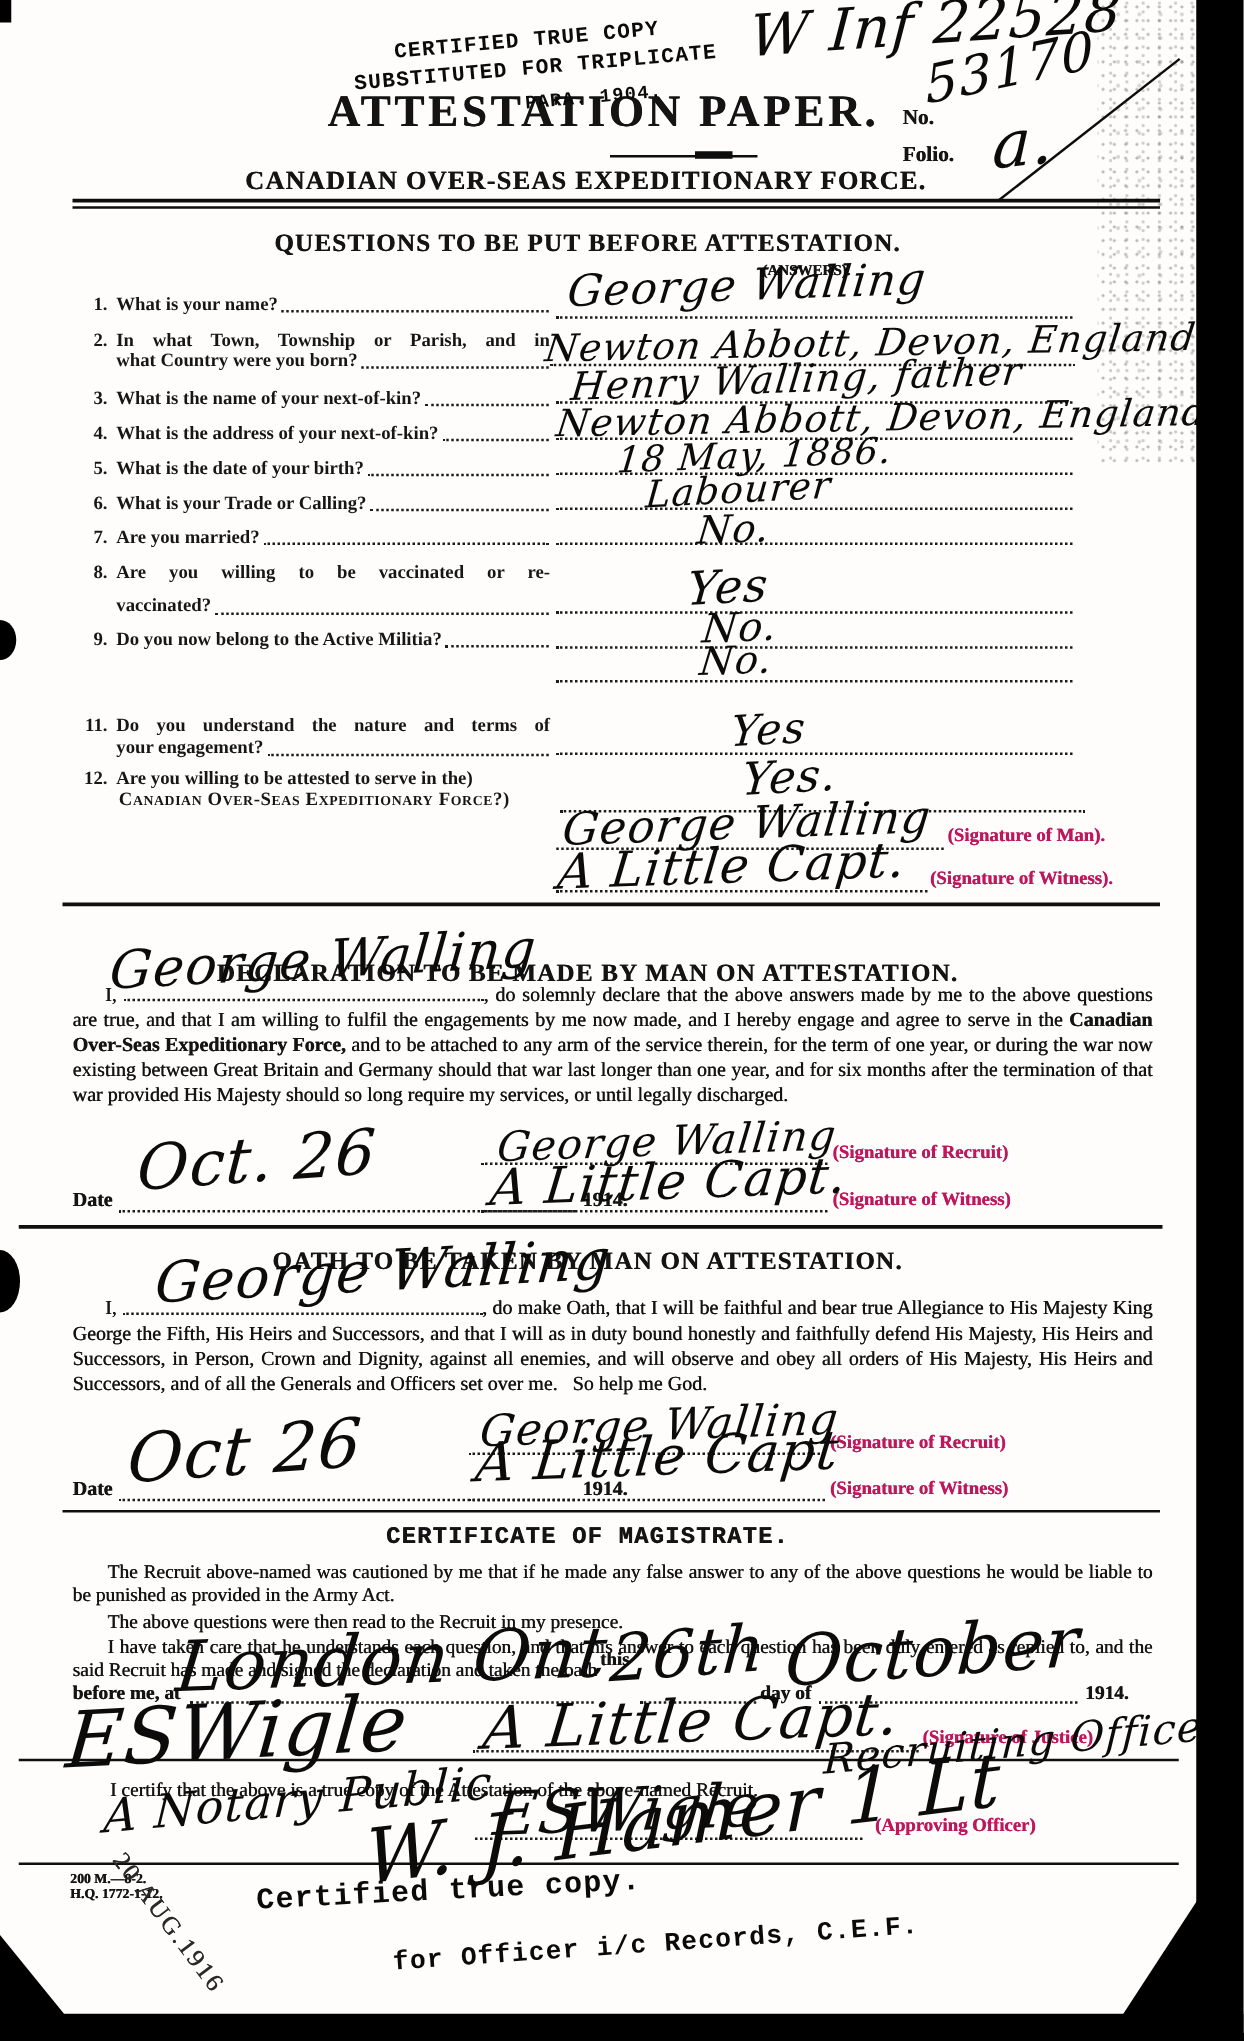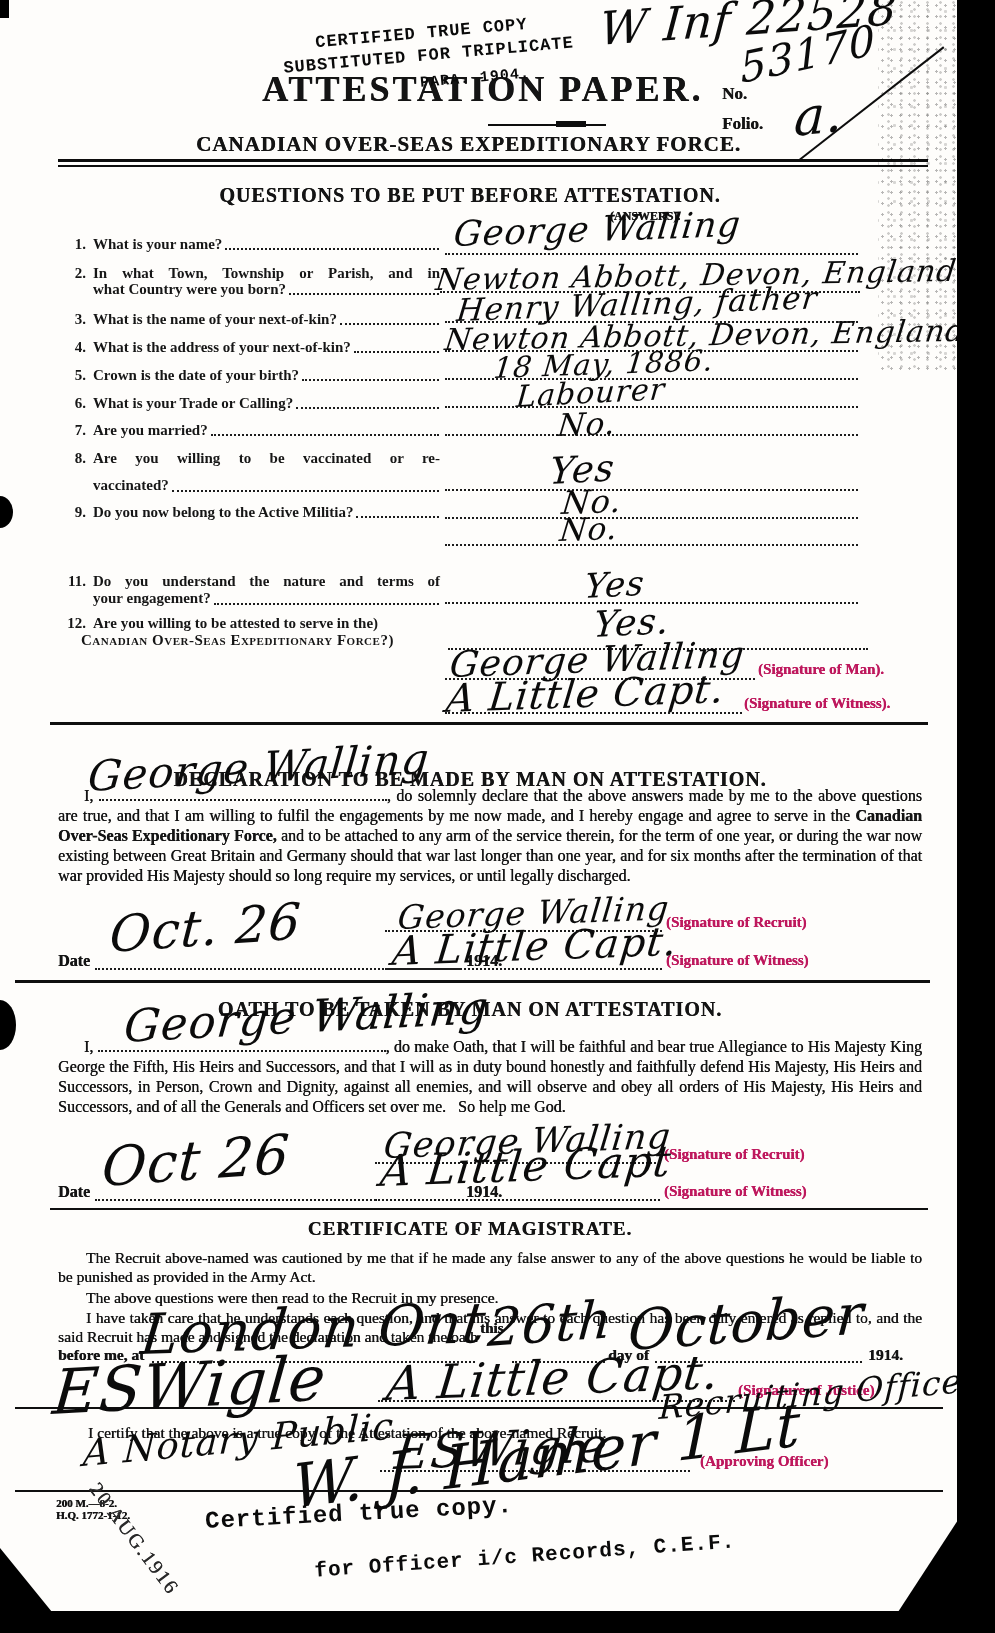--- a/index.html
+++ b/index.html
@@ -102,21 +102,21 @@
       <span>What is the address of your next-of-kin?</span>
         <span class="leader"></span>
       </div>
   </div>
   <div class="dot" style="left:445px;top:350px;width:413px;"></div>
   <div class="hw" style="left:443px;top:322px;font-size:30px;--r:-1deg;">Newton Abbott, Devon, England</div>
 
   <div class="qrow" style="top:367px;">
     <div class="flexline">
         <span class="qnum">5.</span>
-      <span>Crown is the date of your birth?</span>
+      <span>What is the date of your birth?</span>
         <span class="leader"></span>
       </div>
   </div>
   <div class="dot" style="left:445px;top:378px;width:413px;"></div>
   <div class="hw" style="left:492px;top:351px;font-size:29px;--r:-2deg;">18 May, 1886.</div>
 
   <div class="qrow" style="top:395px;">
     <div class="flexline">
         <span class="qnum">6.</span>
       <span>What is your Trade or Calling?</span>
@@ -174,21 +174,21 @@
   </div>
   <div class="dot" style="left:445px;top:602px;width:413px;"></div>
   <div class="hw" style="left:583px;top:566px;font-size:34px;--r:-3deg;">Yes</div>
 
   <div class="qrow" style="top:615px;line-height:17px;">
     <div class="flexline">
         <span class="qnum">12.</span>
       <span>Are you willing to be attested to serve in the</span>
         <span>)</span>
       </div>
-    <div class="flexline" style="margin-left:21px;">
+    <div class="flexline" style="margin-left:35px;">
         <span class="smallcaps">Canadian Over-Seas Expeditionary Force?</span>
         <span>)</span>
       </div>
   </div>
   <div class="dot" style="left:448px;top:648px;width:420px;"></div>
   <div class="hw" style="left:592px;top:604px;font-size:36px;--r:-3deg;">Yes.</div>
 
   <div class="hw" style="left:448px;top:644px;font-size:36px;--r:-2deg;">George Walling</div>
   <div class="dot" style="left:445px;top:678px;width:310px;"></div>
   <div class="lbl" style="left:758px;top:661px;">(Signature of Man).</div>
@@ -240,21 +240,21 @@
   <div class="t bold" style="left:58px;top:1183px;font-size:16px;">Date</div>
   <div class="dot" style="left:95px;top:1199px;width:365px;"></div>
   <div class="hw" style="left:100px;top:1136px;font-size:54px;--r:-4deg;">Oct 26</div>
   <div class="t bold" style="left:466px;top:1183px;font-size:16px;">1914.</div>
   <div class="hw" style="left:378px;top:1146px;font-size:43px;--r:-2deg;">A Little Capt</div>
   <div class="dot" style="left:375px;top:1199px;width:285px;"></div>
   <div class="lbl" style="left:664px;top:1183px;">(Signature of Witness)</div>
 
   <div class="secline" style="left:50px;top:1208px;width:878px;height:2px;"></div>
 
-  <div class="t bold center" style="left:200px;top:1218px;width:540px;font-size:19px;letter-spacing:1px;">CERTIFICATE OF MAGISTRATE.</div>
+  <div class="t bold center" style="left:200px;top:1218px;width:540px;font-size:19px;letter-spacing:1px;font-family:Liberation Mono, monospace;">CERTIFICATE OF MAGISTRATE.</div>
 
   <div class="para" style="top:1288px;text-indent:28px;font-size:15.5px;line-height:19px;">The above questions were then read to the Recruit in my presence.</div>
   <div class="para" style="top:1248px;text-indent:28px;font-size:15.5px;line-height:19px;">The Recruit above-named was cautioned by me that if he made any false answer to any of the above questions he would be liable to be punished as provided in the Army Act.</div>
   <div class="para" style="top:1308px;text-indent:28px;font-size:15.5px;line-height:19px;">I have taken care that he understands each question, and that his answer to each question has been duly entered as replied to, and the said Recruit has made and signed the declaration and taken the oath</div>
 
   <div class="t bold" style="left:58px;top:1346px;font-size:15.5px;">before me, at</div>
   <div class="dot" style="left:152px;top:1361px;width:323px;"></div>
   <div class="t bold" style="left:480px;top:1320px;font-size:15px;">this</div>
   <div class="dot" style="left:512px;top:1361px;width:93px;"></div>
   <div class="t bold" style="left:608px;top:1346px;font-size:15.5px;">day of</div>

